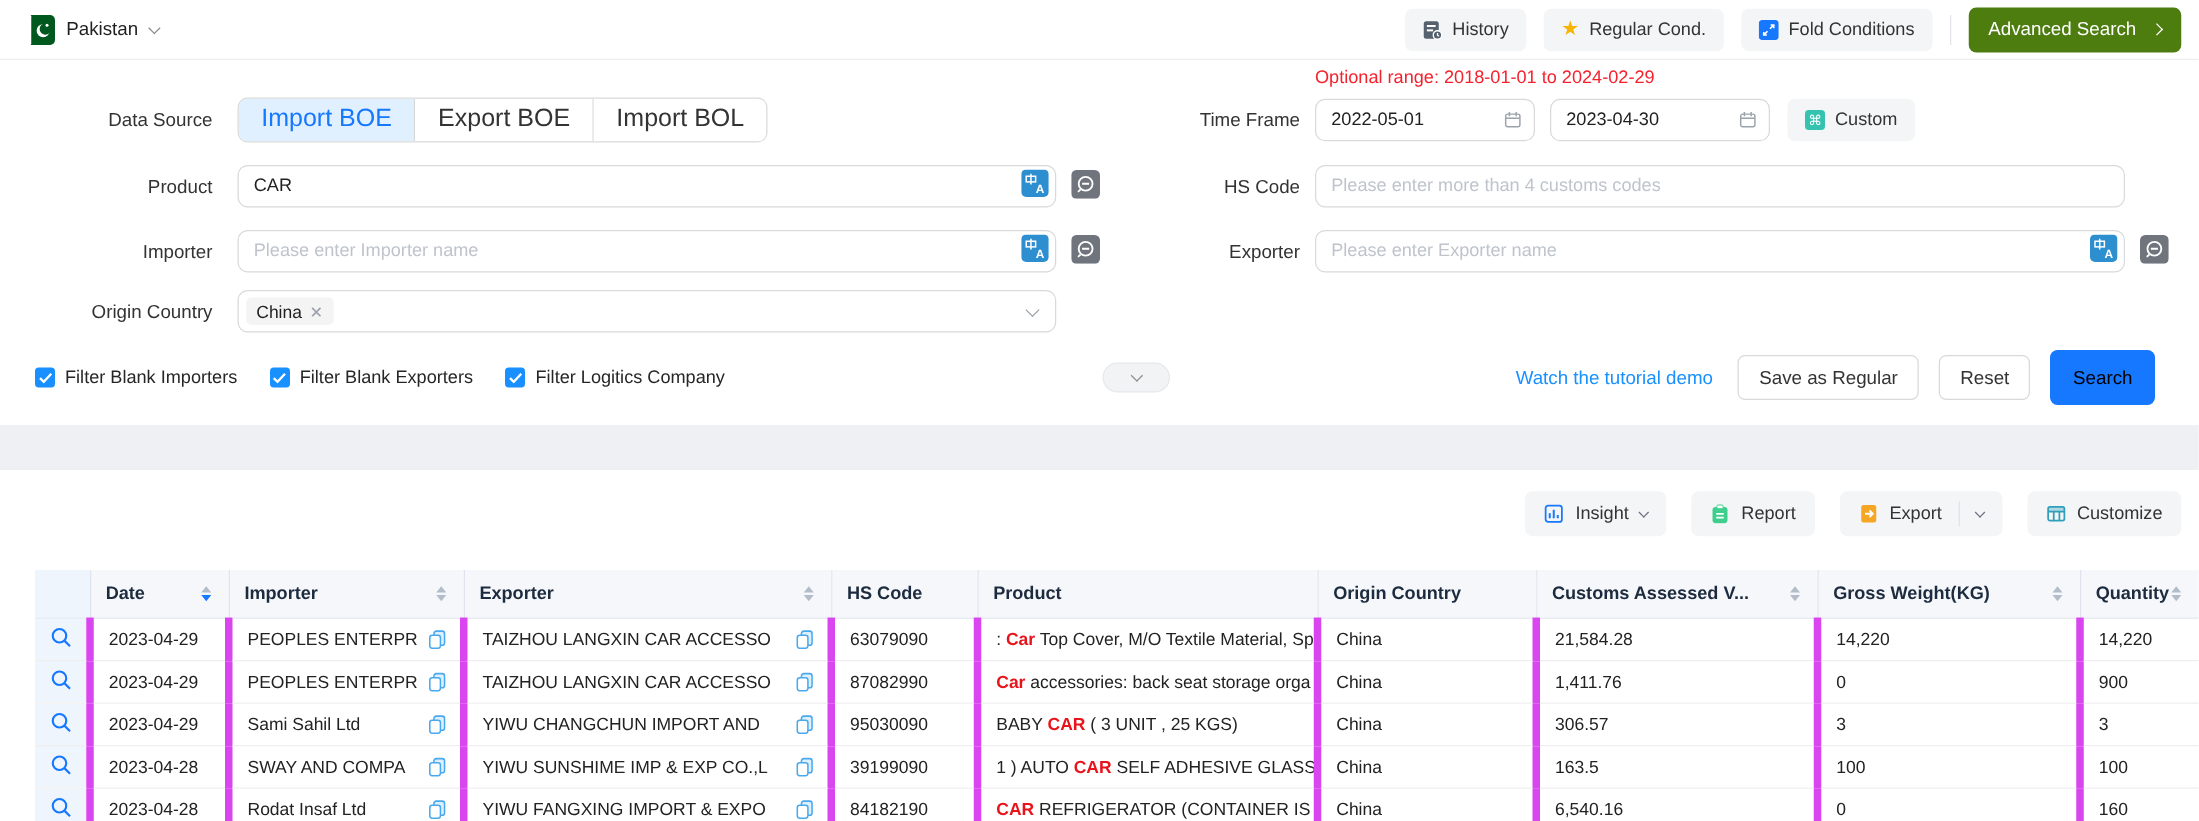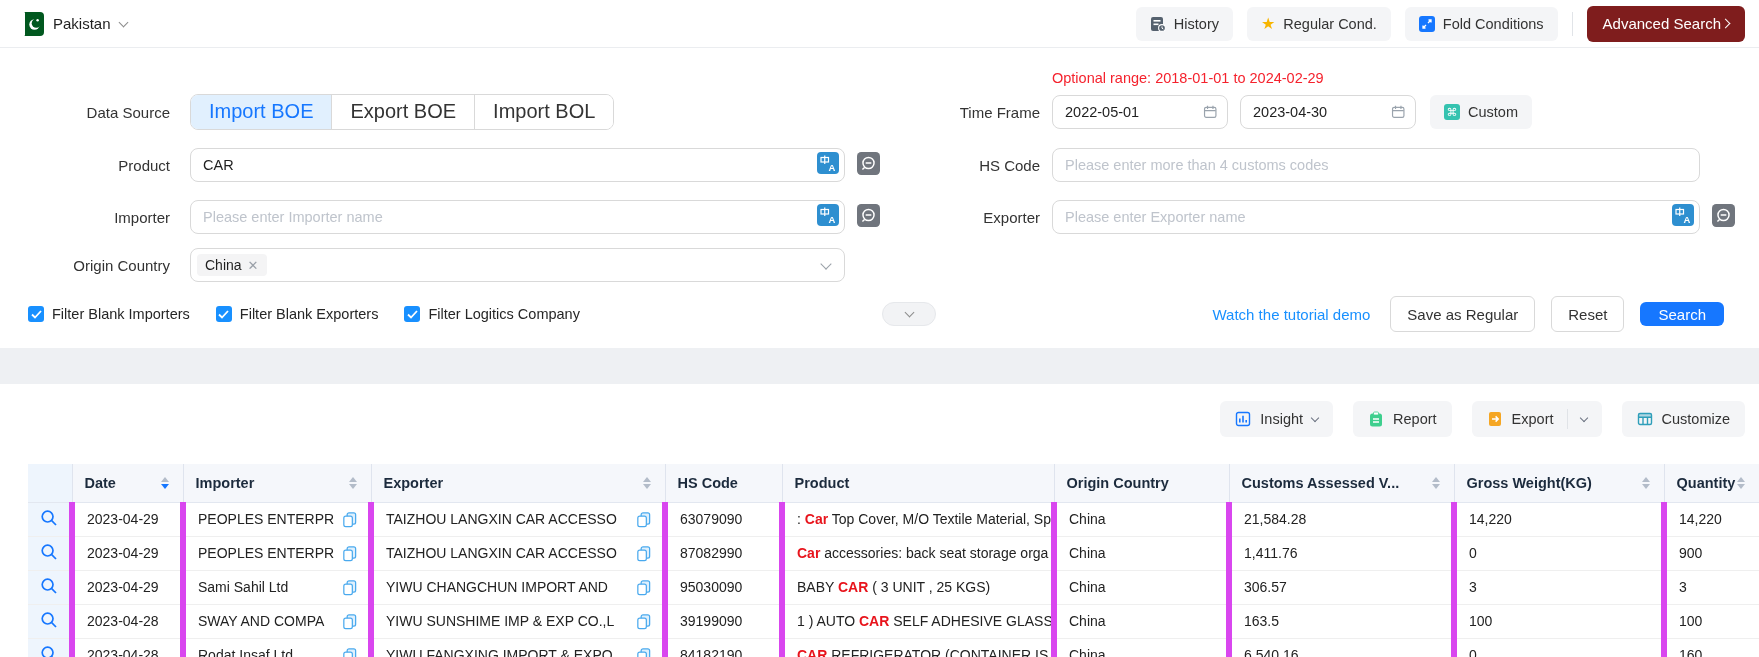--- a/index.html
+++ b/index.html
@@ -11,26 +11,26 @@
     border-bottom:1px solid #ebedf0; background:#fff; }
   .country { display:flex; align-items:center; gap:9px; cursor:pointer; }
   .country-name { font-size:15px; color:#1f1f1f; }
   .chev { display:inline-block; width:7px; height:7px; border-right:1.6px solid #8c8c8c;
     border-bottom:1.6px solid #8c8c8c; transform:rotate(45deg); margin-top:-3px; }
   .chev.r { transform:rotate(-45deg); border-color:#fff; margin-top:0; }
   .topbar-right { margin-left:auto; display:flex; align-items:center; gap:14px; }
   .pill-btn { display:flex; align-items:center; gap:8px; height:34px; padding:0 14px;
     background:#f4f5f7; border-radius:6px; font-size:14.5px; color:#333; cursor:pointer; }
   .v-div { width:1px; height:24px; background:#e1e4e8; }
-  .primary-btn { display:flex; align-items:center; gap:1px; height:36px; padding:0 16px;
-    background:#7f1d1d; color:#fff; border-radius:6px; font-size:15px; cursor:pointer; }
+  .primary-btn { display:flex; align-items:center; gap:13px; height:36px; padding:0 16px;
+    background:#4d7c0f; color:#fff; border-radius:6px; font-size:15px; cursor:pointer; }
   .star { color:#f7b500; font-size:16px; line-height:1; }
 
   
-  .panel { position:relative; background:#fff; padding:30px 21px 2px 0;margin-top:16px; }
+  .panel { position:relative; background:#fff; padding:30px 21px 2px 0; }
   .optional-range { position:absolute; top:6px; left:1052px; font-size:14.5px; color:#f5222d; }
   .frow { display:flex; align-items:center; margin-bottom:18px; }
   .frow.tight { margin-bottom:14px; }
   .lbl-l { width:170px; text-align:right; font-size:15px; color:#333; flex:none; }
   .fld-l { width:655px; margin-left:20px; flex:none; position:relative; }
   .sfx-l { width:26px; margin-left:12px; flex:none; height:26px; }
   .lbl-r { flex:1; text-align:right; font-size:15px; color:#333; min-width:0; }
   .fld-r { width:648px; margin-left:12px; flex:none; position:relative; display:flex; align-items:flex-start; }
   .sfx-r { width:26px; margin-left:12px; flex:none; height:26px; }
 
@@ -67,22 +67,22 @@
   .chk-box { width:16px; height:16px; background:#1890ff; border-radius:3px;
     display:flex; align-items:center; justify-content:center; cursor:pointer; flex:none; }
   .chk-lab { font-size:14.5px; color:#262626; }
   .collapse-pill { width:54px; height:24px; background:#f2f3f5; border:1px solid #e6e8eb;
     border-radius:12px; display:flex; align-items:center; justify-content:center;
     margin:0 auto; cursor:pointer; }
   .chk-actions { display:flex; align-items:center; gap:16px; }
   .link { color:#1890ff; font-size:15px; cursor:pointer; white-space:nowrap; margin-right:4px; }
   .ghost-btn { height:36px; padding:0 16px; border:1px solid #d9d9d9; border-radius:6px;
     background:#fff; font-size:15px; color:#333; display:flex; align-items:center; cursor:pointer; }
-  .search-btn { height:24px; padding:0 18px; background:#1677ff; border-radius:6px;
-    color:#ffffff; font-size:15px; display:flex; align-items:center; cursor:pointer; }
+  .search-btn { height:44px; padding:0 18px; background:#1677ff; border-radius:6px;
+    color:#000000; font-size:15px; display:flex; align-items:center; cursor:pointer; }
 
   .gray-band { height:36px; background:#eef0f3; }
 
   
   .results { background:#fff; padding-top:16px; }
   .res-head { display:flex; align-items:center; padding:0 14px 0 28px; height:38px; }
   .total { font-size:19px; font-weight:bold; color:#111; display:flex; align-items:baseline; gap:10px; }
   .total .count { color:#f5222d; font-size:20px; }
   .res-actions { margin-left:auto; display:flex; align-items:center; gap:20px; }
   .res-pill { display:flex; align-items:center; gap:9px; height:36px; padding:0 15px;

